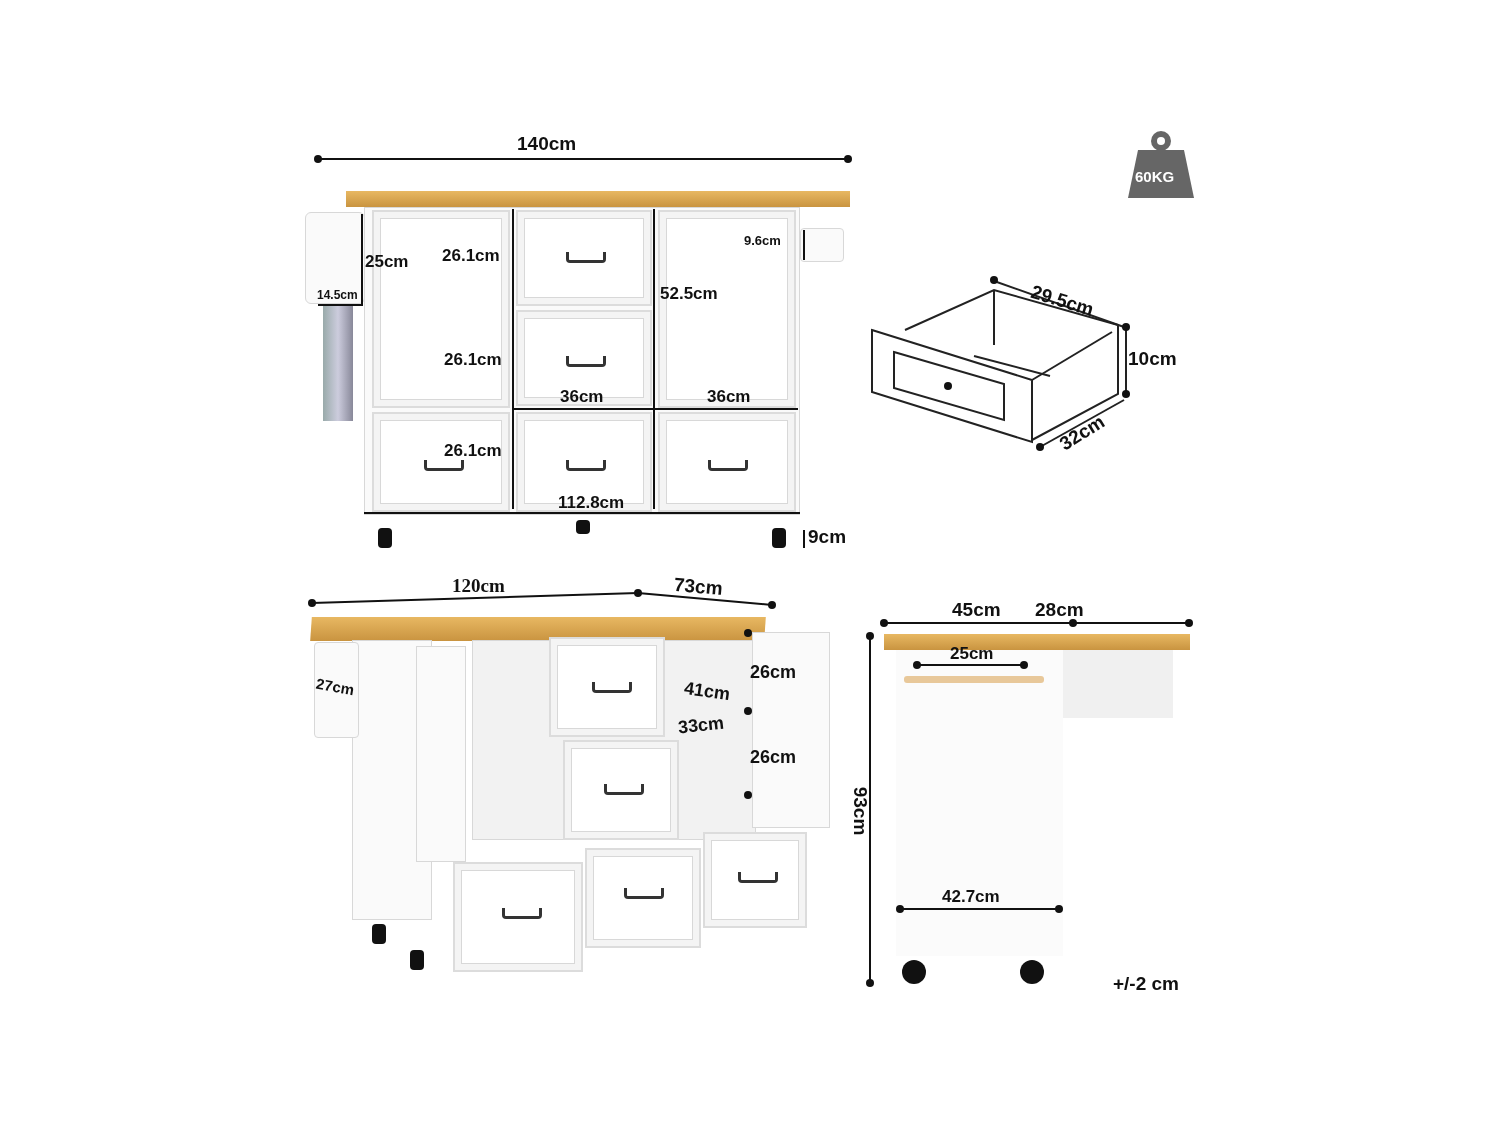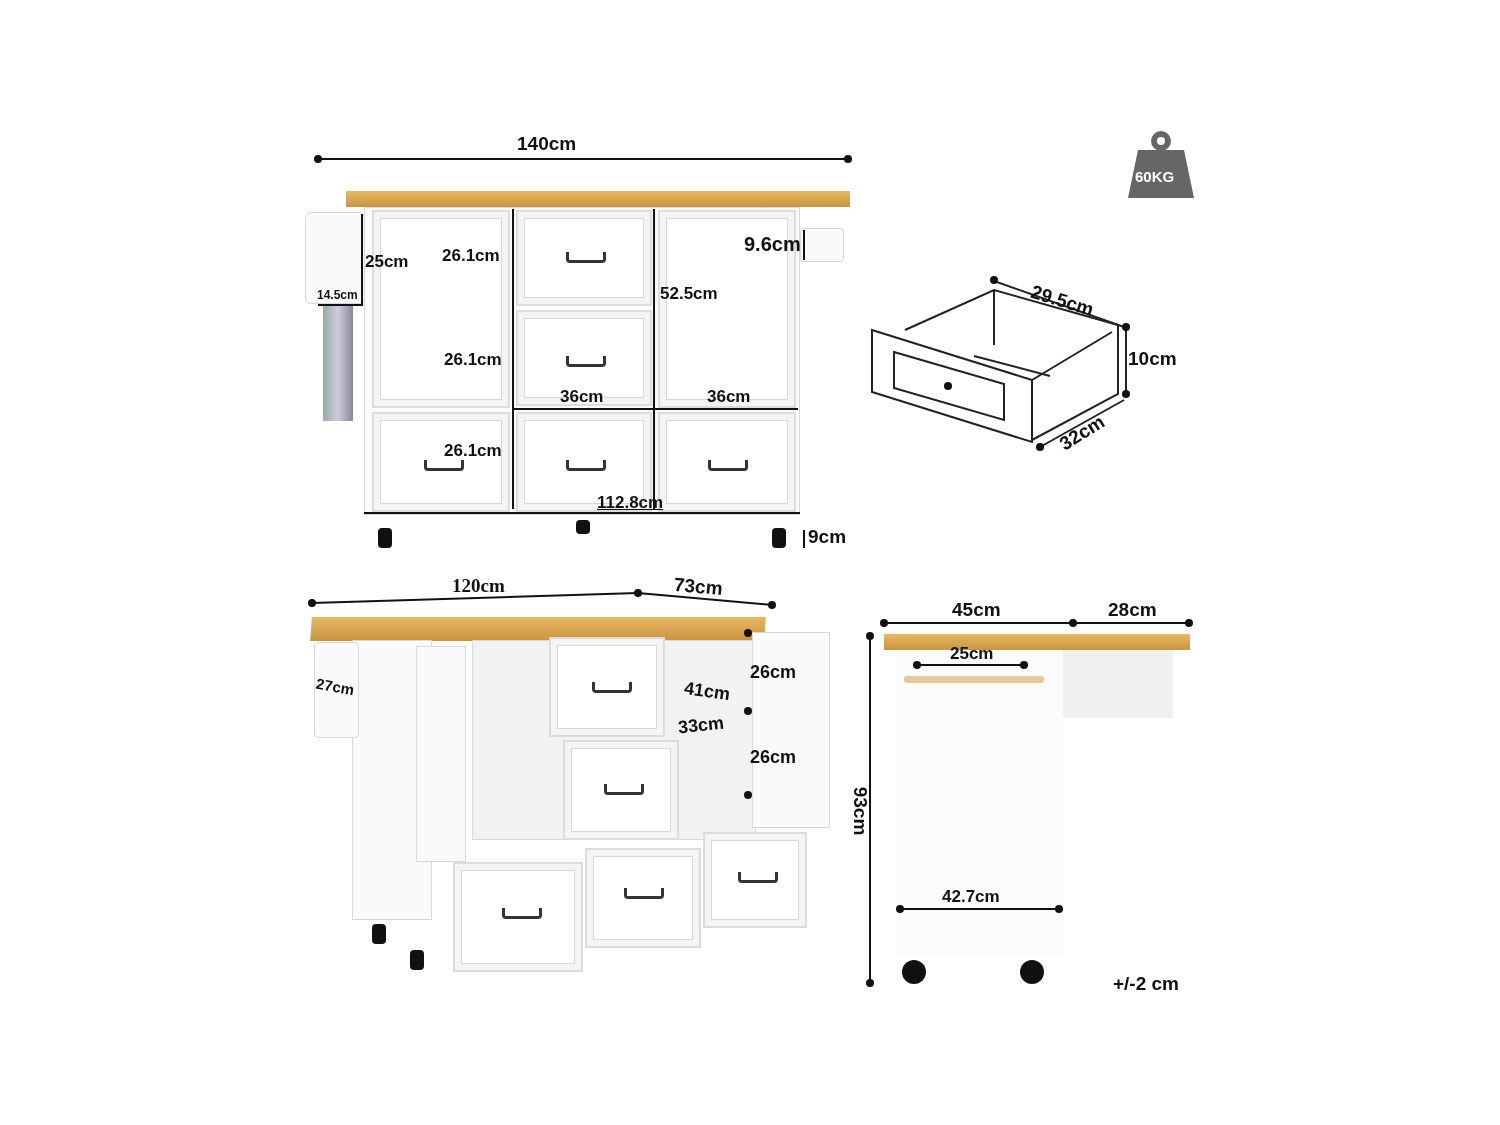--- a/index.html
+++ b/index.html
@@ -52,25 +52,25 @@
   <div class="line" style="left:653px;top:209px;width:2px;height:300px;"></div>
   <div class="line" style="left:512px;top:408px;width:286px;height:2px;"></div>
   <div class="line" style="left:364px;top:512px;width:436px;height:2px;"></div>
   <div class="line" style="left:803px;top:530px;width:2px;height:18px;"></div>
   <div class="line" style="left:803px;top:230px;width:2px;height:30px;"></div>
   <div class="lbl" style="left:365px;top:252px;font-size:17px;">25cm</div>
   <div class="lbl sm" style="left:317px;top:288px;">14.5cm</div>
   <div class="lbl" style="left:442px;top:246px;font-size:17px;">26.1cm</div>
   <div class="lbl" style="left:444px;top:350px;font-size:17px;">26.1cm</div>
   <div class="lbl" style="left:444px;top:441px;font-size:17px;">26.1cm</div>
-  <div class="lbl" style="left:744px;top:233px;font-size:20px;">9.6cm</div>
+  <div class="lbl" style="left:744px;top:233px;font-size:13px;">9.6cm</div>
   <div class="lbl" style="left:660px;top:284px;font-size:17px;">52.5cm</div>
   <div class="lbl" style="left:560px;top:387px;font-size:17px;">36cm</div>
   <div class="lbl" style="left:707px;top:387px;font-size:17px;">36cm</div>
-  <div class="lbl" style="left:597px;top:493px;font-size:17px;text-decoration:underline;">112.8cm</div>
+  <div class="lbl" style="left:558px;top:493px;font-size:17px;">112.8cm</div>
   <div class="lbl" style="left:808px;top:526px;">9cm</div>
 </div>
 
 <div style="position:absolute;left:1128px;top:128px;width:66px;height:72px;">
   <svg width="66" height="72">
     <circle cx="33" cy="13" r="10" fill="#666"></circle>
       <circle cx="33" cy="13" r="4" fill="#fff"></circle>
     <polygon points="10,22 56,22 66,70 0,70" fill="#666"></polygon>
   </svg>
   <div class="lbl" style="left:7px;top:40px;color:#fff;font-size:15px;">60KG</div>
@@ -143,21 +143,21 @@
   <div class="lbl" style="left:684px;top:681px;font-size:18px;transform:rotate(8deg);">41cm</div>
   <div class="lbl" style="left:678px;top:715px;font-size:18px;transform:rotate(-6deg);">33cm</div>
 </div>
 
 <div>
   <div class="line" style="left:884px;top:622px;width:306px;height:2px;"></div>
   <div class="dot" style="left:884px;top:623px;"></div>
   <div class="dot" style="left:1073px;top:623px;"></div>
   <div class="dot" style="left:1189px;top:623px;"></div>
   <div class="lbl" style="left:952px;top:599px;">45cm</div>
-  <div class="lbl" style="left:1108px;top:599px;">28cm</div>
+  <div class="lbl" style="left:1035px;top:599px;">28cm</div>
   <div class="wood" style="left:884px;top:634px;width:306px;height:16px;"></div>
   <div class="cab" style="left:896px;top:650px;width:167px;height:306px;border:none;background:#fbfbfb;"></div>
   <div class="cab" style="left:1063px;top:650px;width:110px;height:68px;border:none;background:#f0f0f0;"></div>
   <div style="position:absolute;left:904px;top:676px;width:140px;height:7px;background:#e8c89a;border-radius:3px;"></div>
   <div class="line" style="left:916px;top:664px;width:106px;height:2px;"></div>
   <div class="dot" style="left:917px;top:665px;"></div>
   <div class="dot" style="left:1024px;top:665px;"></div>
   <div class="lbl" style="left:950px;top:644px;font-size:17px;">25cm</div>
   <div class="line" style="left:869px;top:636px;width:2px;height:348px;"></div>
   <div class="dot" style="left:870px;top:636px;"></div>

